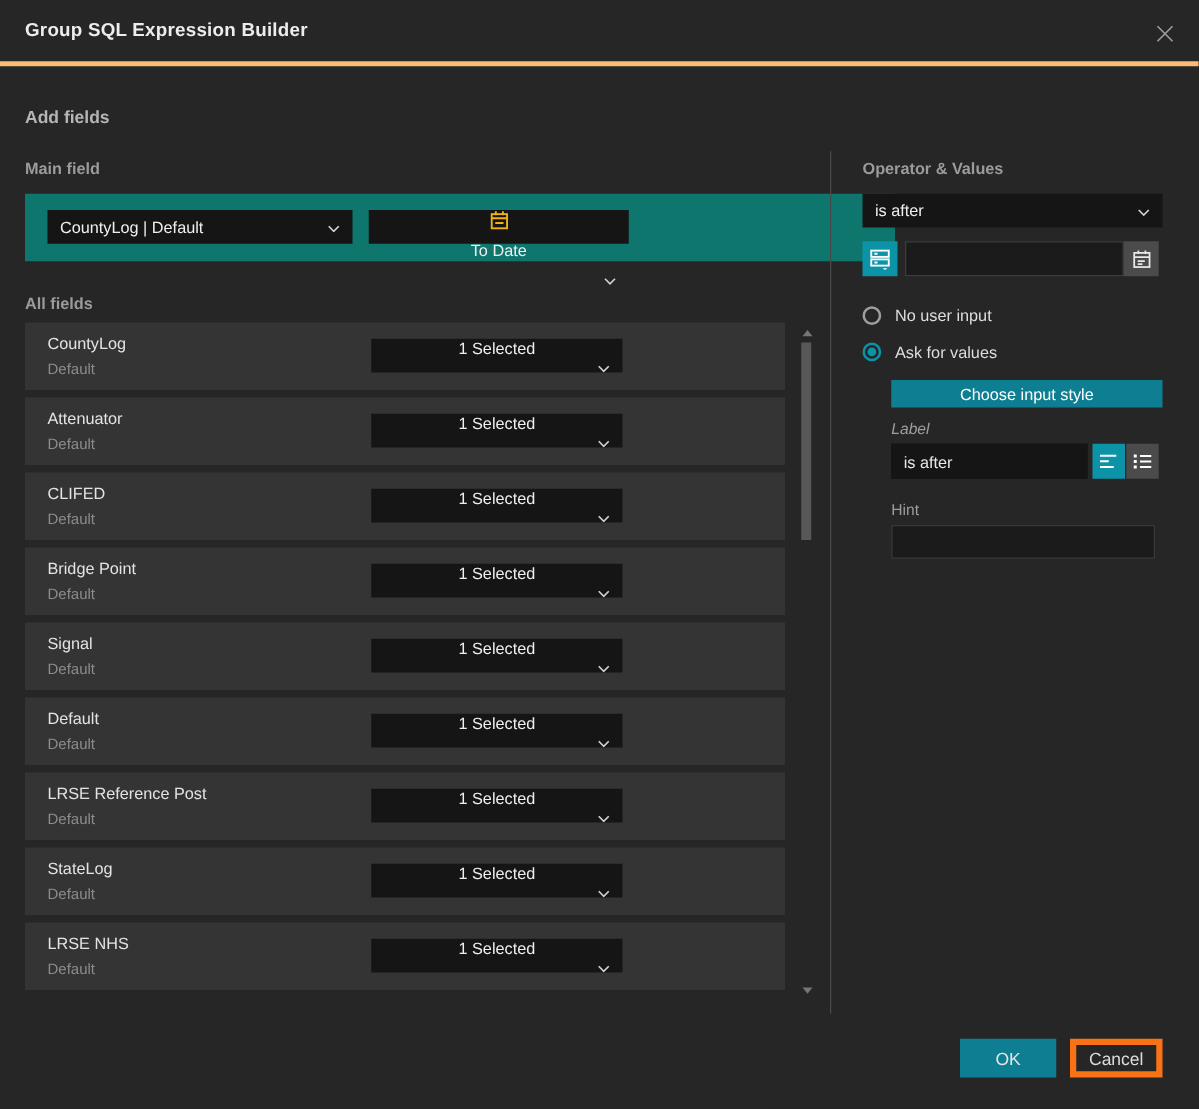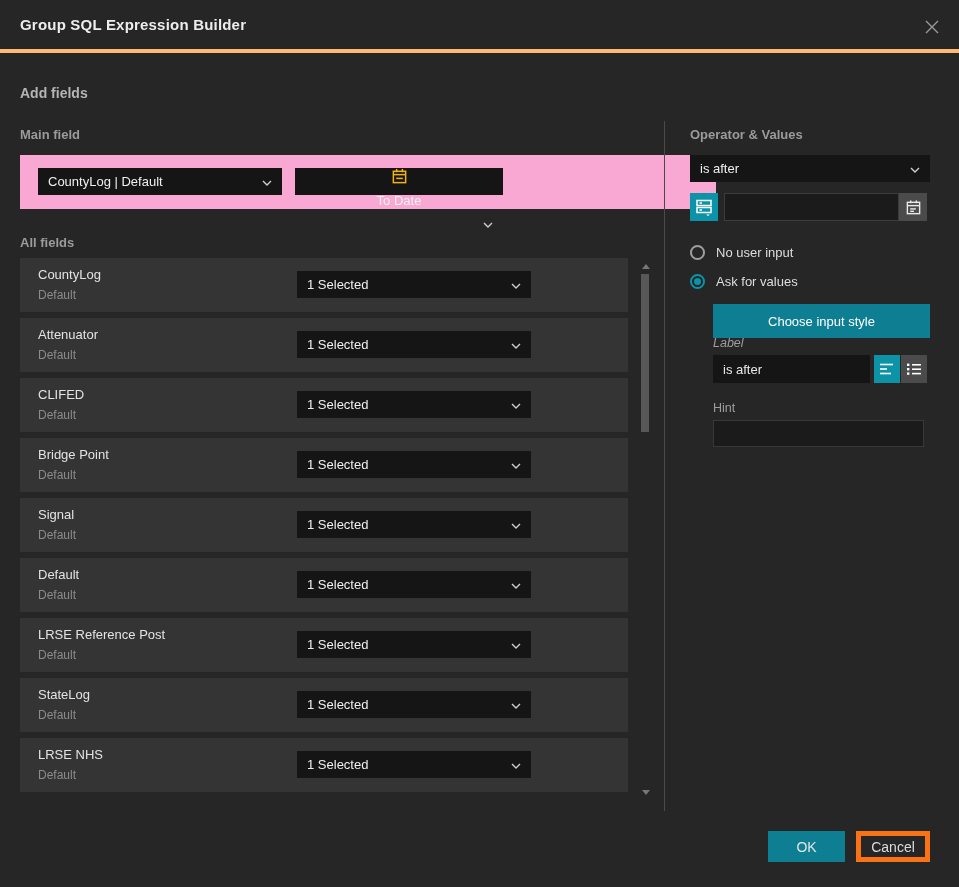--- a/index.html
+++ b/index.html
@@ -27,40 +27,40 @@
     position:absolute; right:14px; top:14px; width:26px; height:26px;
     display:flex; align-items:center; justify-content:center; cursor:pointer;
   }
 
   
   .h-add    { left:20px; top:85px;  font-size:14px; font-weight:700; color:#b5b5b5; }
   .h-sub    { font-size:13px; font-weight:700; color:#9b9b9b; }
 
   
   .band {
-    left:20px; top:155px; width:696px; height:54px; background:#f9a8d4;
+    left:20px; top:155px; width:696px; height:54px; background:#0f766e;
     display:flex; align-items:center;
   }
   .dropdown {
     background:#151515; height:27px; display:flex; align-items:center;
     font-size:13px; color:#efefef; cursor:pointer; padding:0 10px;
   }
   .dropdown .chev { margin-left:auto; }
   .dd-mainfield { position:absolute; left:18px;  top:13px; width:244px; }
   .dd-maintype  { position:absolute; left:275px; top:13px; width:208px; gap:8px;flex-direction:column; }
 
   
   .rows { left:20px; top:258px; width:608px; }
   .frow {
     position:relative; width:608px; height:54px; background:#343434;
     margin-bottom:6px;
   }
   .frow .fname { position:absolute; left:18px; top:9px;  font-size:13px; color:#e3e3e3; }
   .frow .fsub  { position:absolute; left:18px; top:30px; font-size:12px; color:#8c8c8c; }
-  .frow .dropdown { position:absolute; left:277px; top:13px; width:234px; }
+  .frow .dropdown { position:absolute; left:277px; top:13px; width:201px;flex-direction:column; }
 
   
   .sb-thumb { left:641px; top:274px; width:8px; height:158px; background:#585858; }
   .sb-up    { left:642px; top:264px; width:0; height:0;
               border-left:4px solid transparent; border-right:4px solid transparent;
               border-bottom:5px solid #767676; }
   .sb-down  { left:642px; top:790px; width:0; height:0;
               border-left:4px solid transparent; border-right:4px solid transparent;
               border-top:5px solid #767676; }
 
@@ -86,21 +86,21 @@
   .radio-row { display:flex; align-items:center; gap:11px; cursor:pointer; }
   .radio-row .rlabel { font-size:13px; color:#dedede; }
   .radio {
     width:15px; height:15px; border-radius:50%; border:2px solid #9e9e9e; flex:none;
     display:flex; align-items:center; justify-content:center;
   }
   .radio.checked { border-color:#0c93a8; }
   .radio.checked::after { content:""; width:7px; height:7px; border-radius:50%; background:#0c93a8; }
 
   .choose-btn {
-    left:713px; top:304px; width:217px; height:34px; background:#0e7f93;
+    left:713px; top:304px; width:217px; height:22px; background:#0e7f93;
     color:#ffffff; font-size:13px; display:flex; align-items:center; justify-content:center;
     cursor:pointer;
   }
   .label-input {
     left:713px; top:355px; width:157px; height:28px;
     background:#151515; border:1px solid #151515; color:#e8e8e8;
     font-size:13px; padding:0 9px; font-family:"Liberation Sans",sans-serif;
   }
   .tgl { width:26px; height:28px; display:flex; align-items:center; justify-content:center; cursor:pointer; }
   .tgl-left { left:874px; top:355px; background:#0c93a8; }

